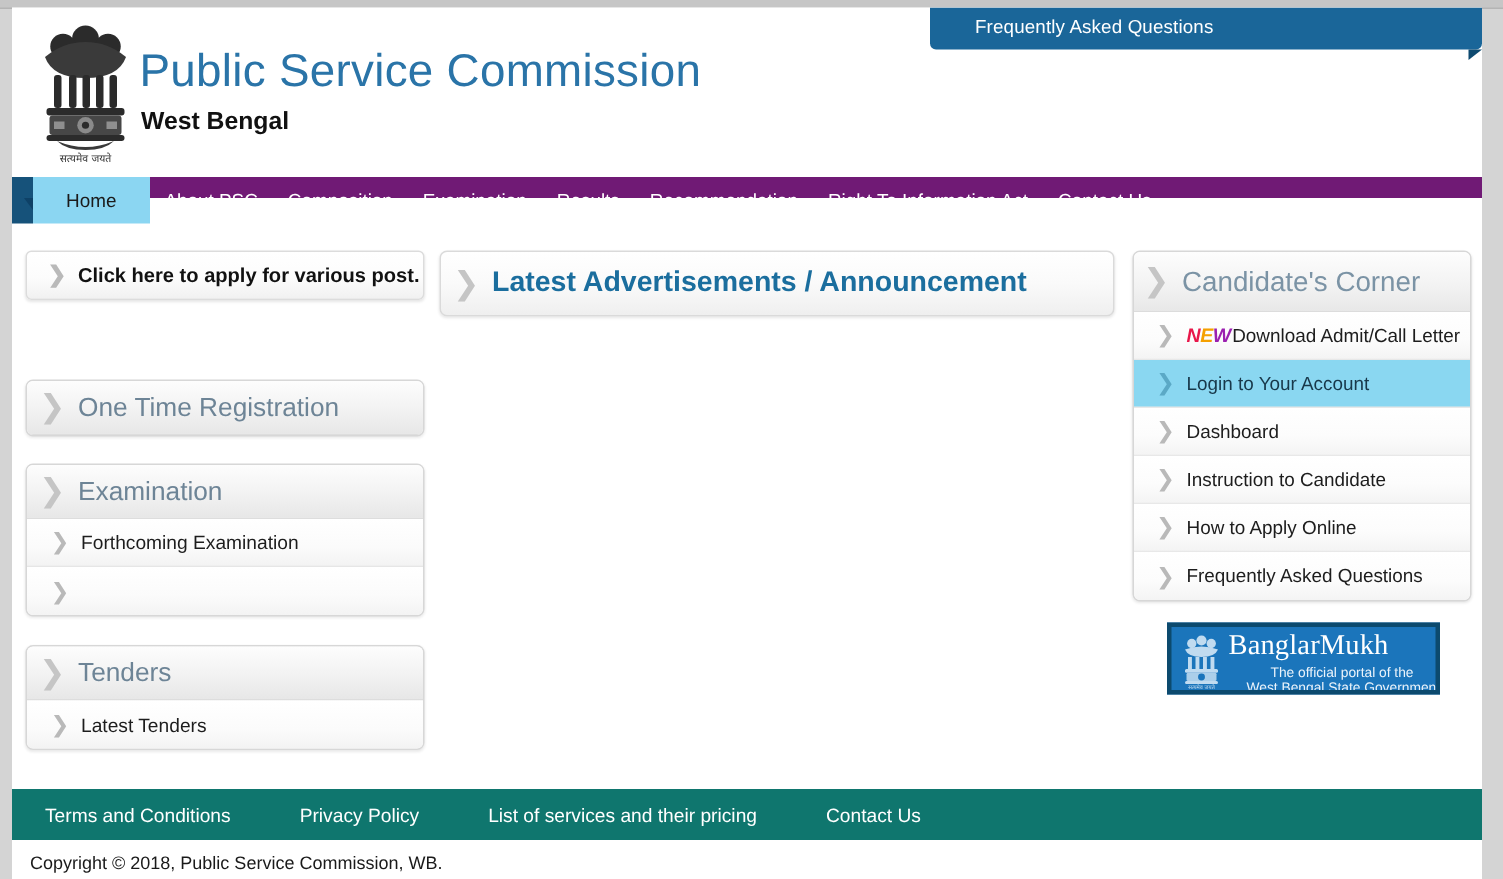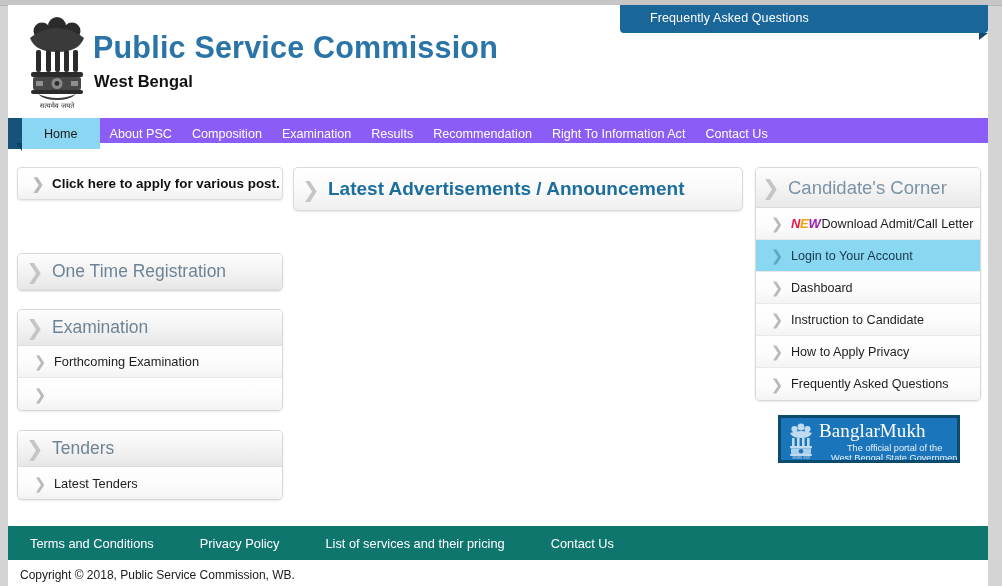--- a/index.html
+++ b/index.html
@@ -75,43 +75,43 @@
     left: 14px;
     top: 7px;
     width: 70px;
     height: 98px;
   }
   .brand-title {
     position: absolute;
     left: 85px;
     top: 25px;
     font-size: 30.5px;
-    font-weight: bold;
+    font-weight: normal;
     color: #2a74a8;
     letter-spacing: .2px;
     white-space: nowrap;
   }
   .brand-sub {
     position: absolute;
     left: 86px;
     top: 67px;
     font-size: 16.5px;
     font-weight: bold;
     color: #111111;
     white-space: nowrap;
   }
 
   
   .navbar {
     position: absolute;
     top: 113px;
     left: 0;
     width: 980px;
-    height: 25px;
-    background: #8b5cf6;
+    height: 14px;
+    background: #701a75;
     z-index: 5;
   }
   .navbar::before {
     
     content: "";
     position: absolute;
     left: 0; top: 0;
     width: 14px; height: 31px;
     background: #16527a;
   }
@@ -534,21 +534,21 @@
             <div class="cc-row">
               <span class="chev">❯</span>
               <span>Dashboard</span>
             </div>
             <div class="cc-row">
               <span class="chev">❯</span>
               <span>Instruction to Candidate</span>
             </div>
             <div class="cc-row">
               <span class="chev">❯</span>
-              <span>How to Apply Privacy</span>
+              <span>How to Apply Online</span>
             </div>
             <div class="cc-row">
               <span class="chev">❯</span>
               <span>Frequently Asked Questions</span>
             </div>
           </div>
       </div>
 
       <div class="bm-banner">
         <div class="bm-emblem">

